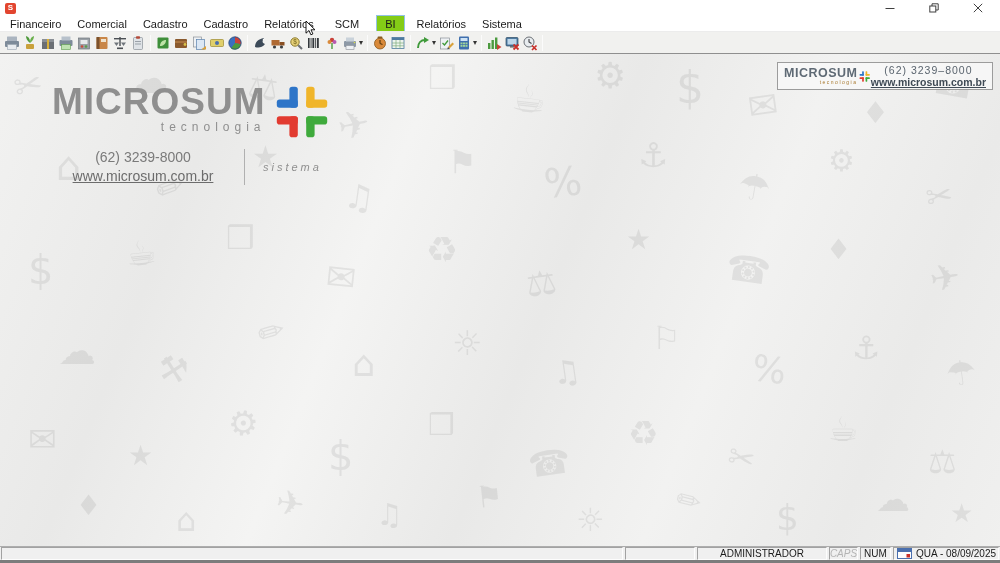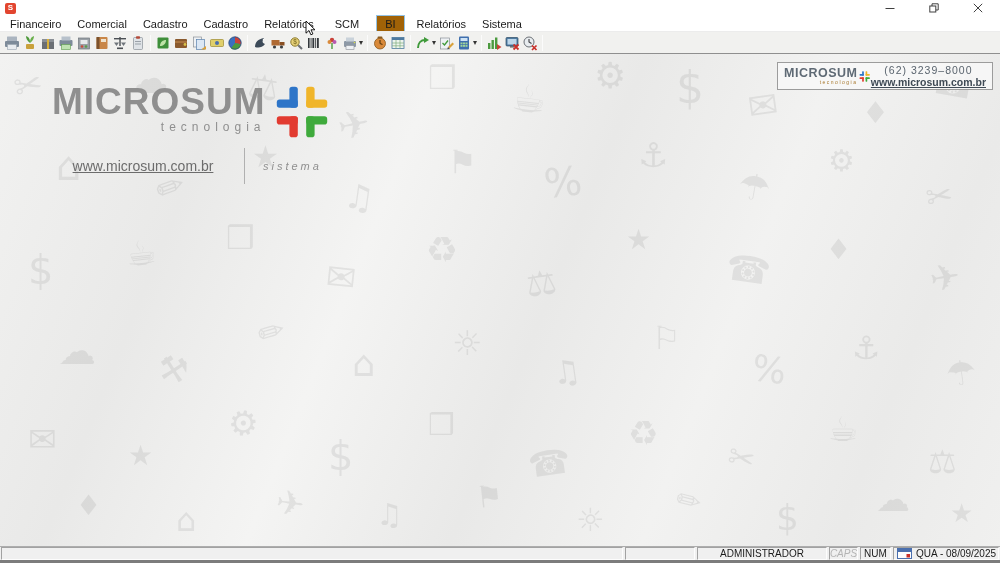--- a/index.html
+++ b/index.html
@@ -12,21 +12,21 @@
   .app-icon { width:11px; height:11px; background:#e2452f; border-radius:2px; color:#fff; font-size:8px; font-weight:bold; display:flex; align-items:center; justify-content:center; line-height:1; }
   .title-text { margin-left:5px; font-size:10.5px; color:#1a1a1a; letter-spacing:.2px; white-space:nowrap; }
   .win-controls { margin-left:auto; display:flex; height:100%; }
   .win-btn { width:44px; height:100%; display:flex; align-items:center; justify-content:center; }
   .win-btn svg { display:block; }
 
   
   .menubar { height:15px; background:#fff; display:flex; align-items:center; padding-left:2px; font-size:11px; color:#1a1a1a; flex:0 0 auto; }
   .menu-item { padding:0 8px; height:15px; display:flex; align-items:center; white-space:nowrap; }
   .menu-item.gap { margin:9px 5px; }
-  .menu-item.hl { background:#a16207; outline:1px solid #94c2e4; }
+  .menu-item.hl { background:#84cc16; outline:1px solid #94c2e4; }
 
   
   .toolbar { height:23px; background:#f1f1ef; border-top:1px solid #ececec; border-bottom:1px solid #8f8f8f; display:flex; align-items:center; padding:0 3px; flex:0 0 auto; }
   .tb-btn { height:20px; display:flex; align-items:center; padding:0 1px; }
   .tb-btn svg { display:block; }
   .tb-sep { width:1px; height:16px; background:#b5b5b5; border-right:1px solid #fbfbfb; margin:0 3px; }
   .dd { font-size:8px; color:#333; margin-left:1px; line-height:1; }
 
   
   .main { position:relative; flex:1 1 auto; overflow:hidden;
@@ -412,20 +412,21 @@
                 <rect x="-18" y="3" width="15" height="6" rx="2"></rect>
               </g>
               <g fill="#3faa3c">
                 <rect x="3" y="3" width="6" height="15" rx="2"></rect>
                 <rect x="3" y="3" width="15" height="6" rx="2"></rect>
               </g>
             </svg></div>
       </div>
       <div class="contact-row">
         <div class="contact-col">
+          <div>(62) 3239-8000</div>
           <div class="site-link">www.microsum.com.br</div>
         </div>
         <div class="v-div"></div>
         <div class="system-col">
           <div class="sys-label">sistema</div>
         </div>
       </div>
     </div>
 
     <div class="info-box">

